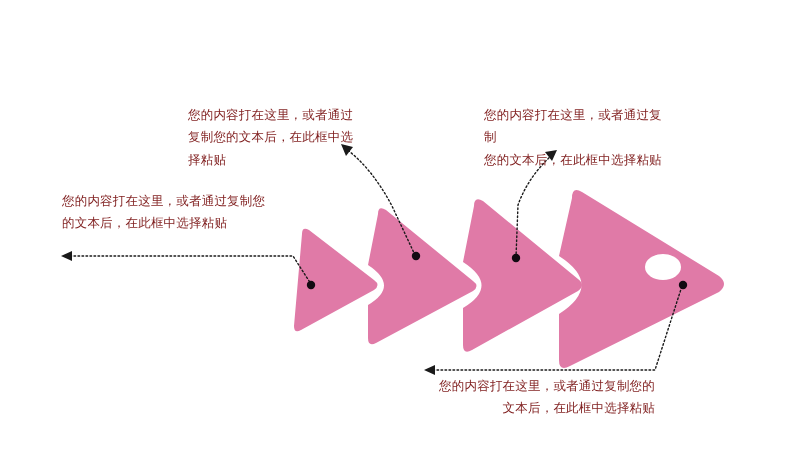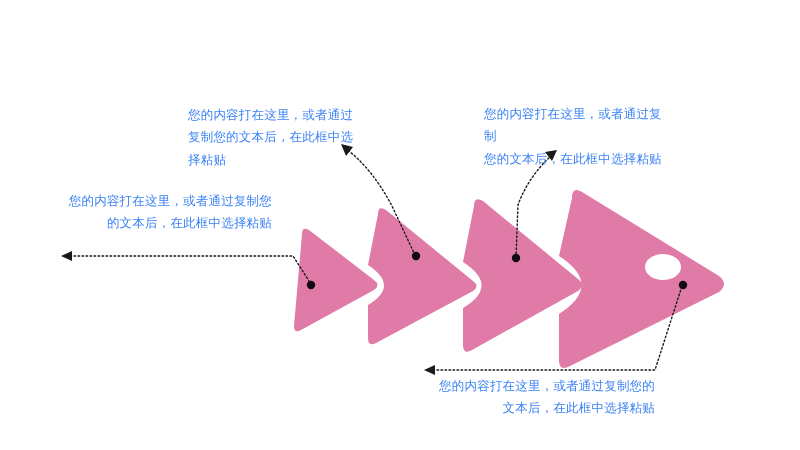--- a/index.html
+++ b/index.html
@@ -19,29 +19,29 @@
   }
   #art {
     position: absolute;
     left: 0;
     top: 0;
     width: 800px;
     height: 450px;
   }
   .callout {
     position: absolute;
-    color: #3b82f6;
+    color: #7f1d1d;
     font-size: 12.5px;
     line-height: 1.78;
     letter-spacing: 0.2px;
     white-space: pre-line;
   }
-  .callout.left   { left: 62px;  top: 190px; width: 210px; text-align: right; }
+  .callout.left   { left: 62px;  top: 190px; width: 210px; text-align: left; }
   .callout.topmid { left: 188px; top: 104px; width: 178px; text-align: left; }
-  .callout.topright { left: 484px; top: 104px; width: 190px; text-align: left; font-family: Liberation Mono, monospace; }
+  .callout.topright { left: 484px; top: 104px; width: 190px; text-align: left; }
   .callout.bottom { left: 430px; top: 375px; width: 225px; text-align: right; }
 </style>
 </head>
 <body>
 
 <div id="stage">
 
   <svg id="art" viewBox="0 0 800 450" xmlns="http://www.w3.org/2000/svg">
 
     <g>

